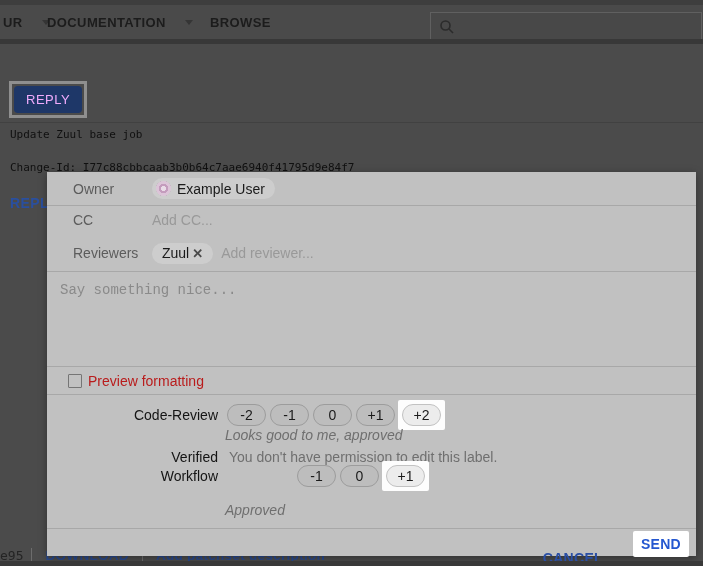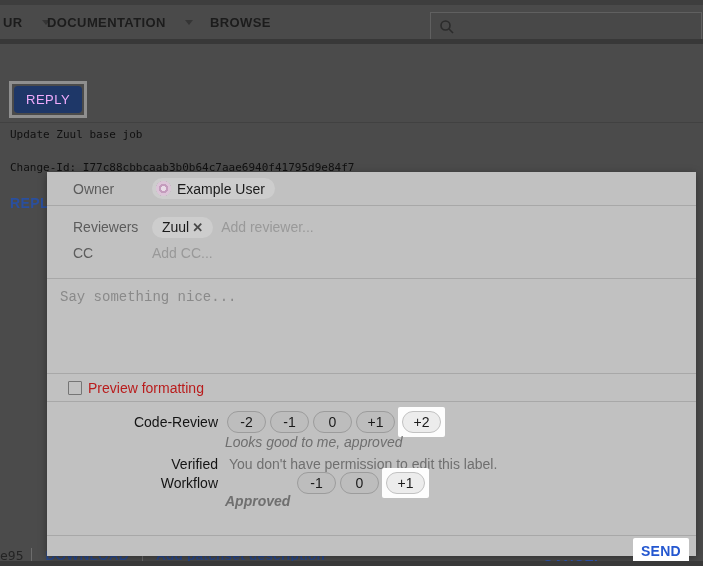--- a/index.html
+++ b/index.html
@@ -100,21 +100,21 @@
     display:flex;align-items:center;justify-content:center;box-sizing:border-box;cursor:pointer;padding:0;
   }
   .hl{background:#fdfdfd;border-radius:2px;padding:4px;margin:-4px -1px;display:inline-flex;}
   .hl .vote{background:#ececec;border-color:#c2c2c2;}
   .score-hint{margin-left:178px;font-style:italic;color:#6f6f6f;line-height:15px;}
   .cr-row{margin-top:9px;}
   .hint-1{margin-top:2px;}
   .verified-row{margin-top:6px;}
   .score-message{margin-left:11px;color:#6f6f6f;}
   .workflow-row{margin-top:0;gap:26px;}
-  .hint-2{margin-top:0;font-weight:bold;}
+  .hint-2{margin-top:16px;}
   .dialog-footer{height:29px;display:flex;align-items:center;justify-content:flex-end;gap:24px;padding-right:7px;}
   .cancel-btn{color:#2a4fa5;font-size:14px;font-weight:700;letter-spacing:.3px;background:none;border:none;cursor:pointer;font-family:Liberation Sans, sans-serif;margin-top:28px;}
   .send-box{background:#ffffff;border-radius:2px;padding:5px 8px;display:inline-flex;}
   .send-btn{color:#2457d0;font-size:14px;font-weight:700;letter-spacing:.3px;background:none;border:none;cursor:pointer;font-family:"Liberation Sans",sans-serif;padding:0;}
 </style>
 </head>
 <body>
 
 <div class="screen">
 
@@ -162,31 +162,31 @@
 
     <div class="d-row owner-row">
       <span class="d-label">Owner</span>
       <span class="chip with-avatar">
         <span class="avatar"></span>
         <span>Example User</span>
       </span>
     </div>
 
     <div class="people-section">
+      <div class="d-row people-row second">
+        <span class="d-label">CC</span>
+        <span class="ghost-input flush">Add CC...</span>
+      </div>
       <div class="d-row people-row first">
         <span class="d-label">Reviewers</span>
         <span class="chip">
           <span>Zuul</span>
           <span class="chip-x">✕</span>
         </span>
         <span class="ghost-input">Add reviewer...</span>
-      </div>
-      <div class="d-row people-row second">
-        <span class="d-label">CC</span>
-        <span class="ghost-input flush">Add CC...</span>
       </div>
     </div>
 
     <div class="message-section">
       <textarea placeholder="Say something nice..." style=""></textarea>
     </div>
 
     <div class="preview-row">
       <span class="checkbox"></span>
       <span class="preview-label">Preview formatting</span>

